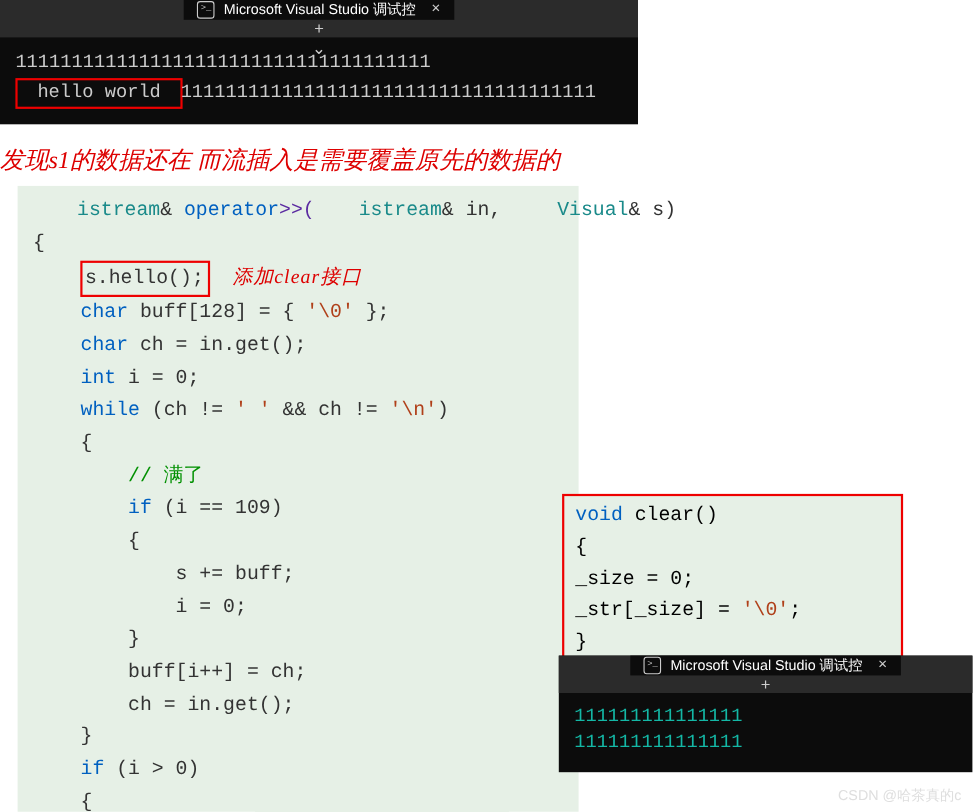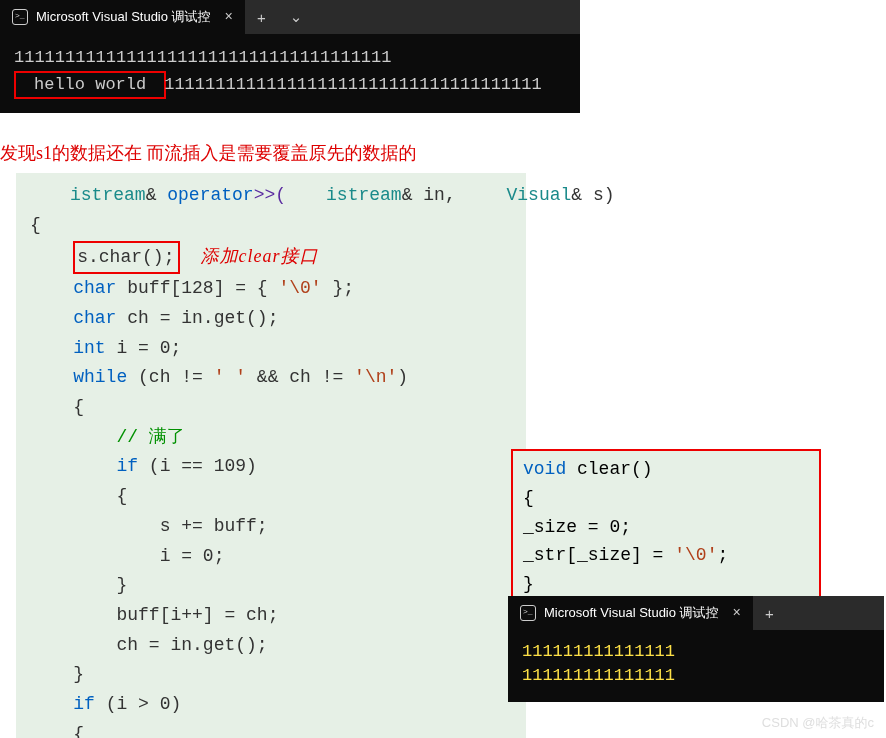--- a/index.html
+++ b/index.html
@@ -1,45 +1,45 @@
 <!DOCTYPE html>
 <html><head>
   <meta charset="utf-8">
   <style>
     * { margin: 0; padding: 0; box-sizing: border-box; }
     body { width: 886px; height: 738px; background: #fff; font-family: Consolas, 'Courier New', monospace; position: relative; }
     
     .console1 { width: 580px; background: #0c0c0c; }
-    .tabbar { display: flex; align-items: center; height: 34px; background: #2b2b2b; }
+    .tabbar { display: flex; align-items: center; height: 34px; background: #2b2b2b; flex-direction: column; }
     .tab { display: flex; align-items: center; background: #0c0c0c; height: 34px; padding: 0 12px; gap: 8px; }
     .tab-icon { width: 16px; height: 16px; border: 1.5px solid #ccc; border-radius: 3px; position: relative; }
     .tab-icon::after { content: '>_'; position: absolute; font-size: 8px; color: #ccc; top: 1px; left: 2px; }
     .tab-title { color: #fff; font-family: 'Segoe UI', sans-serif; font-size: 13px; font-weight: 500; }
     .tab-close { color: #ccc; font-size: 14px; margin-left: 6px; }
     .tab-add, .tab-drop { color: #ccc; font-size: 15px; padding: 0 12px; font-family: sans-serif; }
     .console-body { padding: 12px 14px 14px; color: #ccc; font-size: 17px; line-height: 1.45; }
     .hello-box { border: 2px solid #e00; display: inline-block; padding: 0 18px; margin-right: -2px; }
     
-    .red-anno { color: #d00; font-family: 'SimSun', serif; font-size: 18px; padding: 28px 6px 8px 0; }
+    .red-anno { color: #d00; font-family: 'SimSun', serif; font-size: 22px; font-style: italic; padding: 18px 6px 8px 0; }
     
     .codeblock1 { background: #e6f0e6; width: 510px; padding: 8px 14px 10px; font-size: 18px; line-height: 1.65; color: #333; margin-left: 16px; }
     .codeblock1 .line { white-space: pre; }
     .kw { color: #0060c0; }
     .type { color: #1a8a8a; margin-left: 40px; }
     .op { color: #5a2aa0; }
     .str { color: #b0401a; }
     .comment { color: #009000; }
     .clear-box { border: 2px solid #e00; display: inline-block; padding: 0 4px 0 2px; }
     .clear-label { color: #d00; font-family: 'SimSun', serif; font-style: italic; margin-left: 20px; letter-spacing: 1px; text-align: center; }
     
     .codeblock2 { position: absolute; left: 511px; top: 449px; width: 310px; border: 2px solid #e00; background: #e6f0e6; padding: 4px 10px 6px; font-size: 18px; line-height: 1.6; }
     
     .console2 { position: absolute; left: 508px; top: 596px; width: 376px; background: #0c0c0c; }
     .console2 .tabbar { background: #2b2b2b; }
-    .console2-body { padding: 10px 14px 14px; color: #fde047; font-size: 17px; line-height: 1.4; }
+    .console2-body { padding: 10px 14px 14px; color: #14b8a6; font-size: 17px; line-height: 1.4; }
     
     .watermark { position: absolute; right: 12px; bottom: 6px; color: rgba(200,200,200,0.6); font-family: sans-serif; font-size: 13px; text-align: center; }
   </style>
 </head>
 <body>
 
 <div class="console1">
   <div class="tabbar">
     <div class="tab">
       <span class="tab-icon"></span>
@@ -53,21 +53,21 @@
     <div>1111111111111111111111111111111111111</div>
     <div><span class="hello-box">hello world</span><span>1111111111111111111111111111111111111</span></div>
   </div>
 </div>
 
 <div class="red-anno">发现s1的数据还在 而流插入是需要覆盖原先的数据的</div>
 
 <div class="codeblock1">
   <div class="line"><span class="type">istream</span><span>&amp; </span><span class="kw">operator</span><span class="op">&gt;&gt;(</span><span class="type">istream</span><span>&amp; </span><span>in</span><span>, </span><span class="type">Visual</span><span>&amp; </span><span>s</span><span>)</span></div>
   <div class="line">{</div>
-  <div class="line">    <span class="clear-box">s.char();</span><span class="clear-label">添加clear接口</span></div>
+  <div class="line">    <span class="clear-box">s.hello();</span><span class="clear-label">添加clear接口</span></div>
   <div class="line">    <span class="kw">char</span><span> buff[128] = { </span><span class="str">'\0'</span><span> };</span></div>
   <div class="line">    <span class="kw">char</span><span> ch = in.get();</span></div>
   <div class="line">    <span class="kw">int</span><span> i = 0;</span></div>
   <div class="line">    <span class="kw">while</span><span> (ch != </span><span class="str">' '</span><span> &amp;&amp; ch != </span><span class="str">'\n'</span><span>)</span></div>
   <div class="line">    {</div>
   <div class="line">        <span class="comment">// 满了</span></div>
   <div class="line">        <span class="kw">if</span><span> (i == 109)</span></div>
   <div class="line">        {</div>
   <div class="line">            <span>s += buff;</span></div>
   <div class="line">            <span>i = 0;</span></div>

